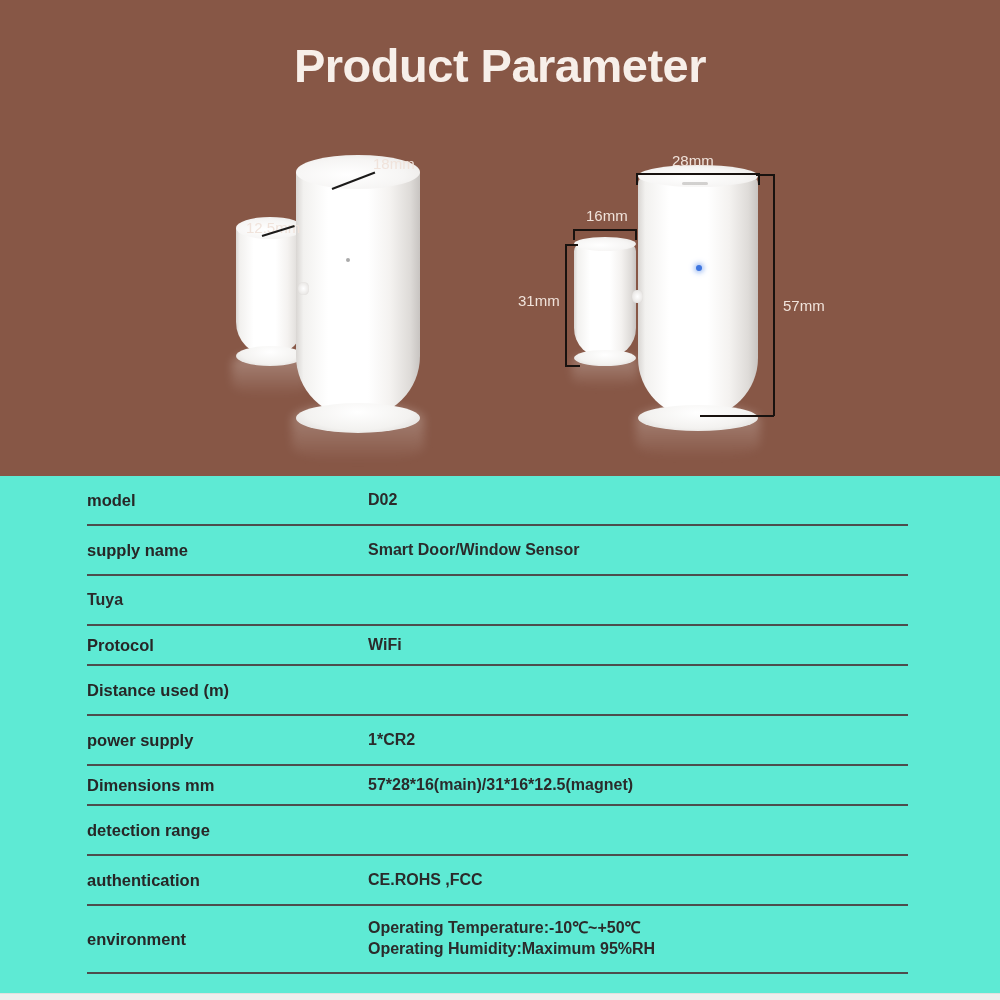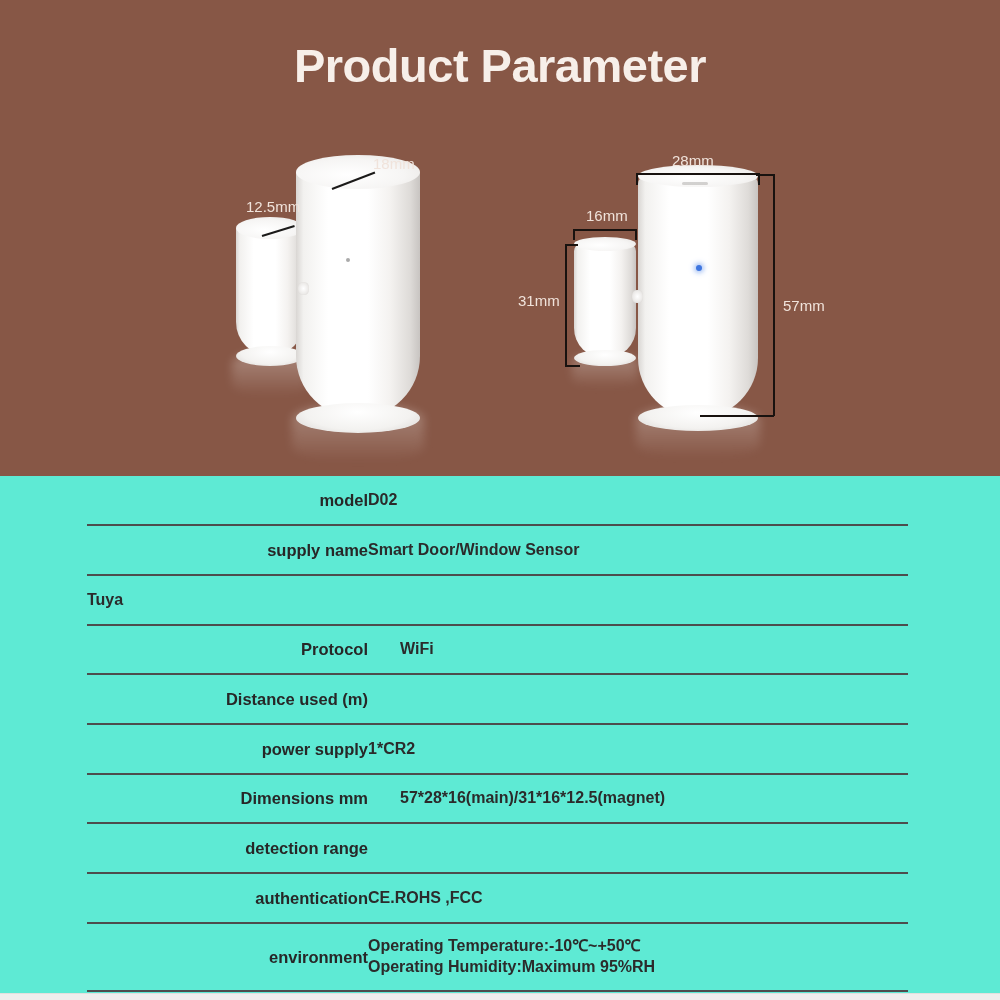--- a/index.html
+++ b/index.html
@@ -93,32 +93,32 @@
     position:absolute; left:87px; top:476px; width:821px;
   }
   .spec-row {
     position:relative;
     display:flex; align-items:center;
     border-bottom:2.5px solid #4d4d4d;
   }
   .spec-row.first { border-top:none; }
   .cell-label {
     width:281px; flex:0 0 281px;
-    text-align:right;
+    text-align:left;
     font-size:16.5px; font-weight:bold; color:#272727;
     line-height:1.25;
   }
   .cell-value {
     flex:1 1 auto;
     text-align:left;
     font-size:16px; font-weight:bold; color:#2b2b2b;
     line-height:1.3;
   }
   .cell-value .line2 { display:block; }
-  .r-h49 { height:49px;gap:32px; }
+  .r-h49 { height:40px; }
   .r-h50 { height:50px; }
   .r-h68 { height:68px; }
   .footer-strip {
     position:absolute; left:0; top:993px; width:1000px; height:7px;
     background:#f0eeed; border-top:1px solid #e3e0de;
   }
 </style>
 </head>
 <body>
 
@@ -139,21 +139,21 @@
       </div>
 
       <div class="device" style="left:296px; top:172px; width:124px; height:246px; border-radius:0 0 62px 62px;">
         <div class="cap" style="height:34px; top:-17px;"></div>
         <div class="base" style="height:30px; bottom:-15px;"></div>
         <div class="pin-dot" style="left:50px; top:86px;"></div>
       </div>
 
       <div class="coupler" style="left:298px; top:282px;"></div>
 
-      <div class="dim-label" style="left:246px; top:198px;">12.5mm</div>
+      <div class="dim-label" style="left:246px; top:219px;">12.5mm</div>
       <div class="leader" style="left:262px; top:235px; width:34px; transform:rotate(-17deg);"></div>
 
       <div class="dim-label" style="left:373px; top:155px;">18mm</div>
       <div class="leader" style="left:332px; top:188px; width:46px; transform:rotate(-21deg);"></div>
     </div>
 
     <div>
 
       <div class="reflection" style="left:572px; top:354px; width:66px; height:34px;"></div>
 

